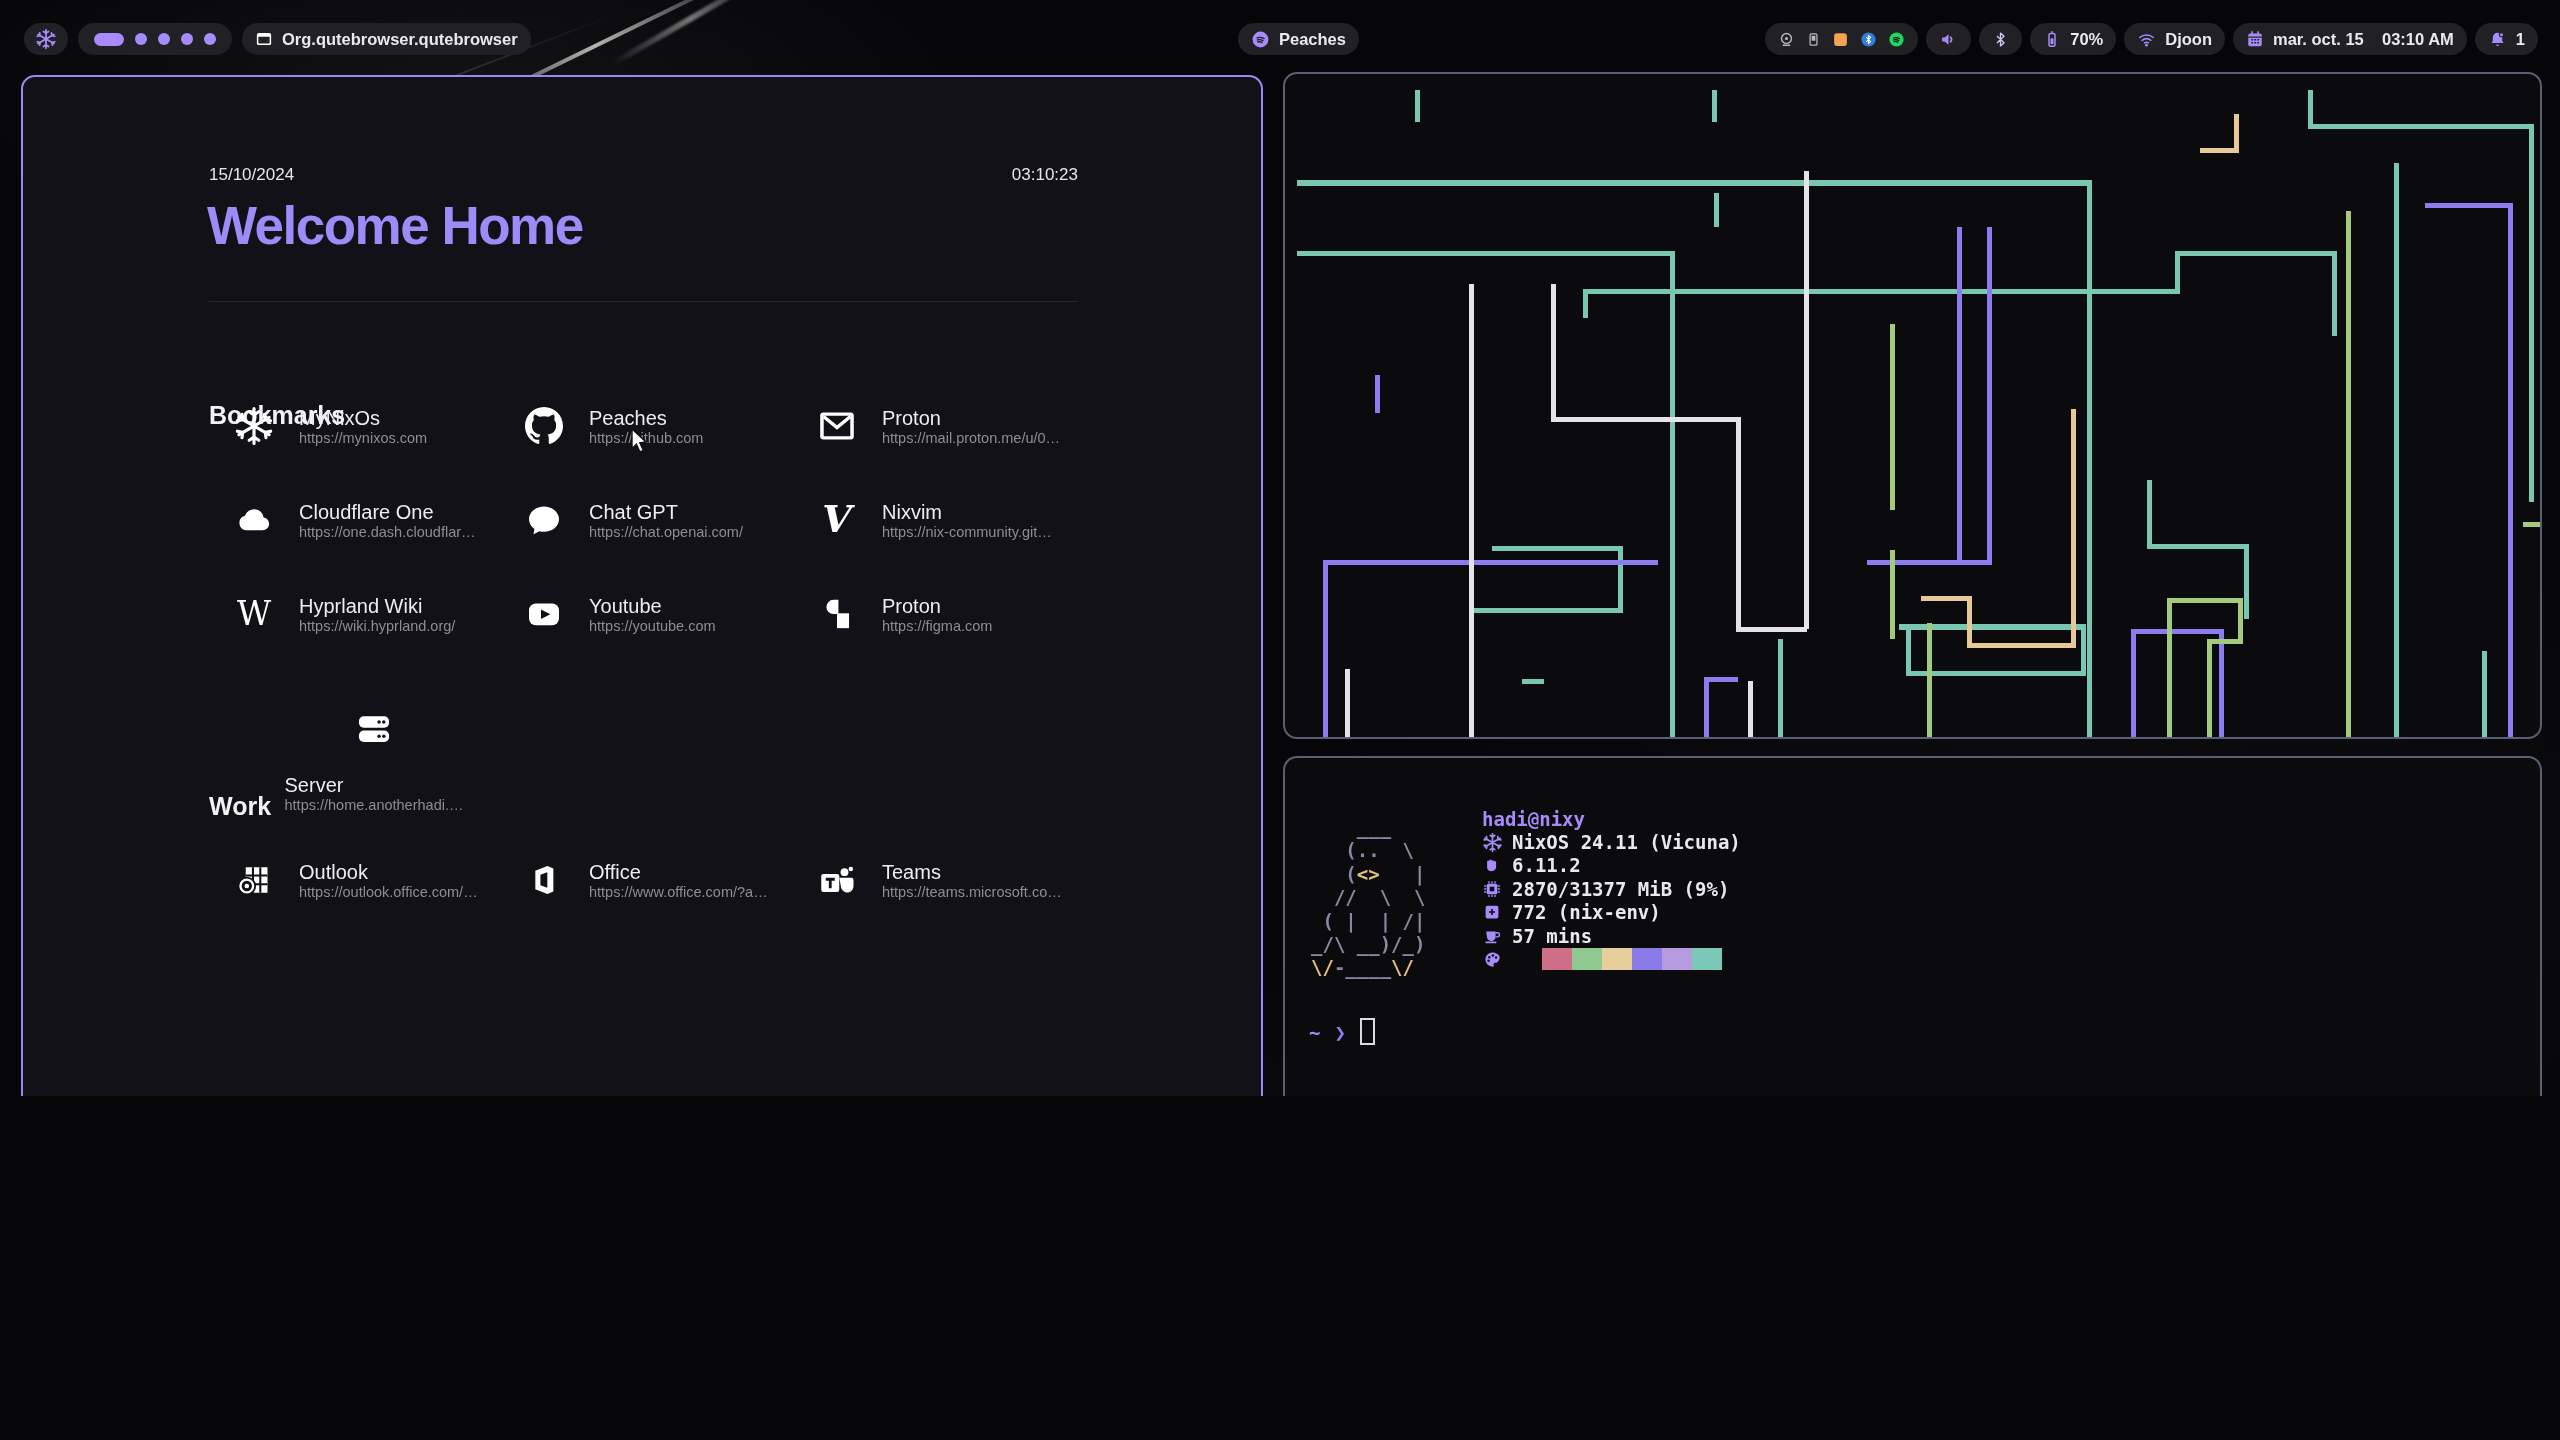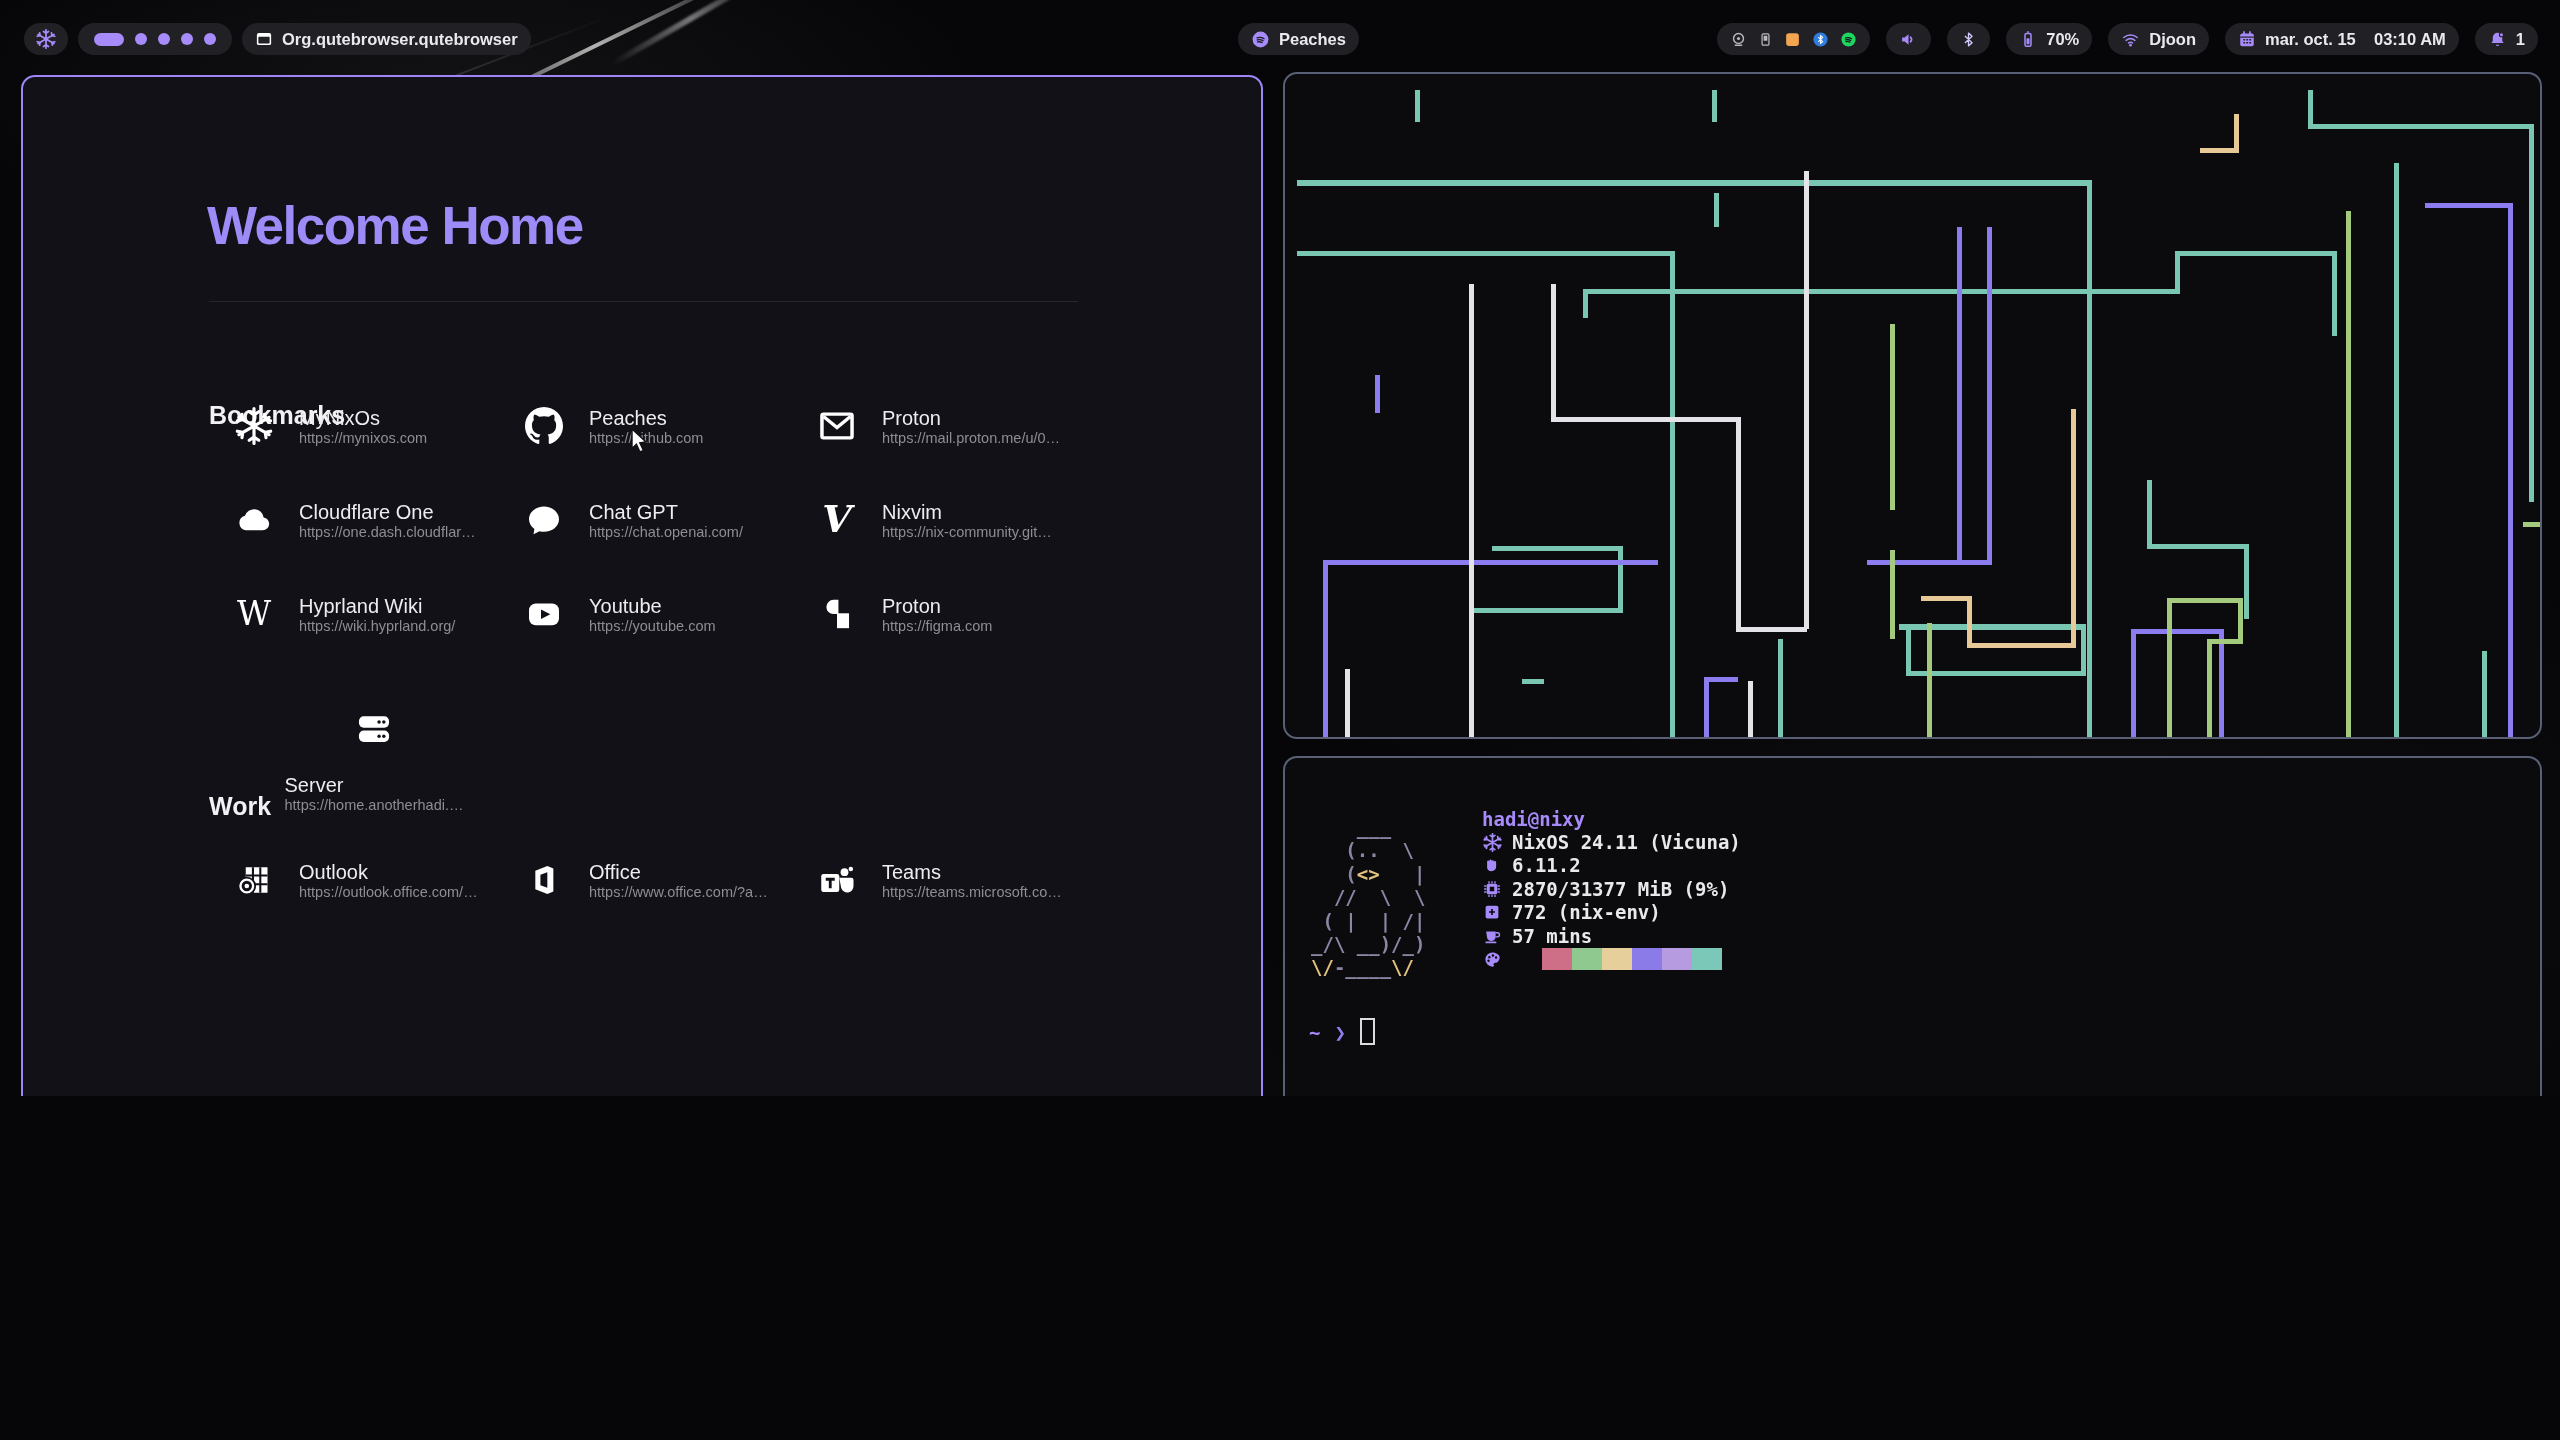--- a/index.html
+++ b/index.html
@@ -11,21 +11,21 @@
     radial-gradient(800px 320px at 40% 100%, rgba(255,255,255,.025), transparent 60%);}
   .streak{position:absolute;background:linear-gradient(90deg,transparent,rgba(255,255,255,.8),transparent);border-radius:3px;}
   .s1{left:430px;top:44px;width:330px;height:4px;transform:rotate(-26deg);opacity:.85;}
   .s2{left:170px;top:96px;width:460px;height:2px;transform:rotate(-21deg);opacity:.22;}
   .s3{left:600px;top:16px;width:180px;height:6px;transform:rotate(-30deg);opacity:.55;filter:blur(1px);}
   .s4{left:60px;top:210px;width:520px;height:2px;transform:rotate(-35deg);opacity:.12;}
 
   
   .pill{height:32px;border-radius:16px;background:rgba(33,33,38,.96);display:inline-flex;align-items:center;gap:9px;padding:0 13px;font-size:16.5px;font-weight:700;color:#e9e9ee;white-space:pre;}
   #bar-left{position:absolute;left:24px;top:23px;display:flex;gap:10px;}
-  #bar-right{position:absolute;right:22px;top:23px;display:flex;gap:16px;}
+  #bar-right{position:absolute;right:22px;top:23px;display:flex;gap:8px;}
   #media-pill{position:absolute;left:1238px;top:23px;}
   .ws-active{width:30px;height:13px;border-radius:7px;}
   .ws-dot{width:12px;height:12px;border-radius:6px;}
   #ws{display:flex;align-items:center;gap:11px;}
   .ticon{display:flex;align-items:center;}
 
   
   .win{position:absolute;border-radius:14px;}
   #browser{left:21px;top:75px;width:1238px;height:1341px;background:#131118;border:2px solid #9f86f7;}
   #pipes{left:1283px;top:72px;width:1255px;height:663px;background:#0b0a0d;border:2px solid #596076;overflow:hidden;}
@@ -184,20 +184,24 @@
             <path d="M12 3.5a6 6 0 0 0-6 6v4.3L4.3 16.5h15.4L18 13.8V9.5a6 6 0 0 0-6-6z" fill="#a78bfa"></path>
             <path d="M9.8 18.5a2.3 2.3 0 0 0 4.4 0z" fill="#a78bfa"></path>
             <circle cx="17" cy="6" r="2.6" fill="#a78bfa" stroke="#212126" stroke-width="1.4"></circle>
           </svg>
     </span>
     <span>1</span>
   </div>
 </div>
 
 <div class="win" id="browser">
+  <div class="sp-abs" id="sp-head">
+    <span>15/10/2024</span>
+    <span>03:10:23</span>
+  </div>
   <h1 class="sp-abs" id="sp-title" style="margin:0;">Welcome Home</h1>
   <div class="sp-abs" id="sp-div"></div>
 
   <h2 class="sp-abs sp-h2" style="left:186px;top:324px;margin:0;">Bookmarks</h2>
 
   <div class="bm" style="left:211px;top:329px;">
     <span class="bm-ic">
           <svg width="38" height="38" viewBox="0 0 24 24">
             <path d="M12 1v22M2.5 6.5l19 11M2.5 17.5l19-11M12 5l-3-2M12 5l3-2M12 19l-3 2M12 19l3 2M4.9 8l-.5-3.4M4.9 8l-3.4.7M19.1 16l.5 3.4M19.1 16l3.4-.7M4.9 16l-3.4-.7M4.9 16l-.5 3.4M19.1 8l3.4.7M19.1 8l-.5-3.4" stroke="#fff" stroke-width="2" stroke-linecap="round" fill="none"></path>
           </svg>

